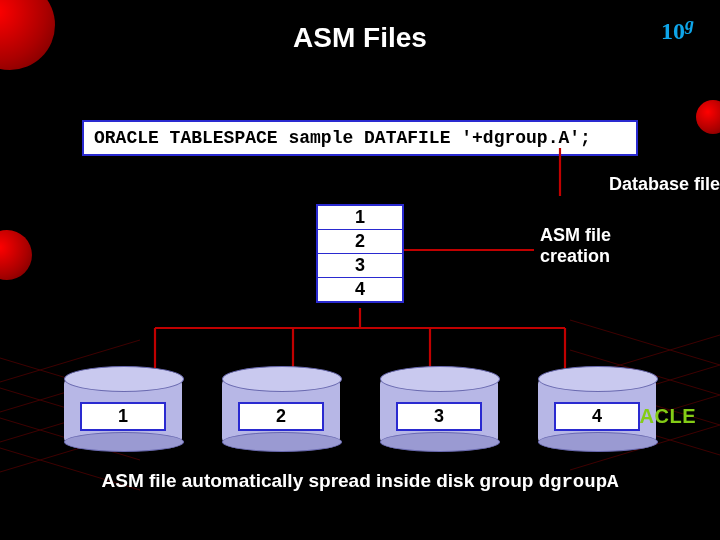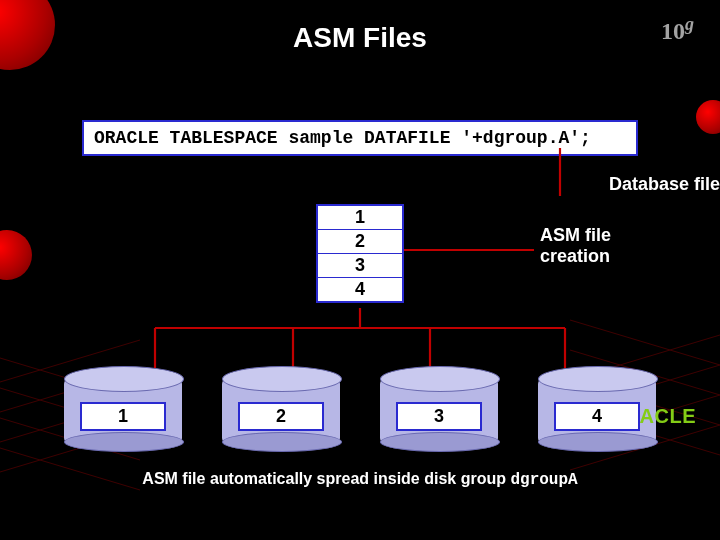--- a/index.html
+++ b/index.html
@@ -42,21 +42,21 @@
     text-align: center;
     font-size: 28px;
     font-weight: bold;
   }
   .logo10g {
     position: absolute;
     top: 14px; right: 26px;
     font-weight: bold;
     font-family: "Times New Roman", serif;
     font-size: 24px;
-    color: #a3a3a3;
+    color: #0ea5e9;
   }
   .logo10g .g { font-style: italic; font-size: 18px; vertical-align: super; }
   .sqlbox {
     position: absolute;
     top: 120px;
     left: 82px;
     width: 556px;
     padding: 6px 10px;
     background: #fff;
     color: #000;
@@ -150,21 +150,21 @@
     border: 2px solid #2a2ad0;
     font-size: 18px;
     font-weight: bold;
     z-index: 2;
   }
   .bottomtext {
     position: absolute;
     top: 470px;
     width: 100%;
     text-align: center;
-    font-size: 16px;
+    font-size: 19px;
     font-weight: bold;
   }
   .bottomtext .mono { font-family: "Courier New", monospace; }
   .oracle {
     position: absolute;
     bottom: 12px; right: 24px;
     color: #84cc16;
     font-weight: bold;
     font-size: 20px;
     letter-spacing: 0.5px;

